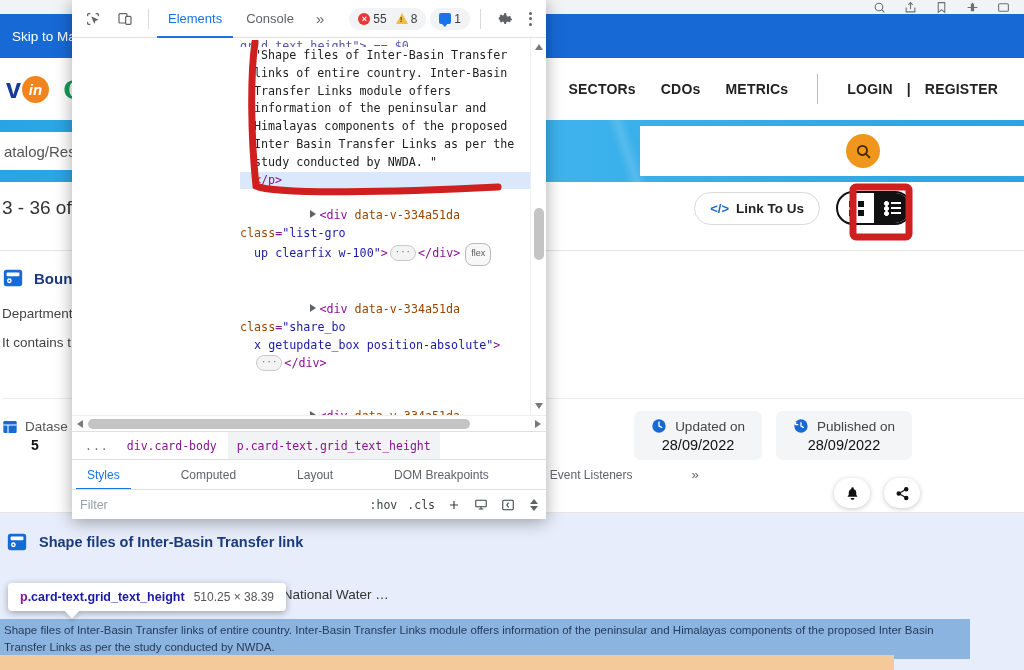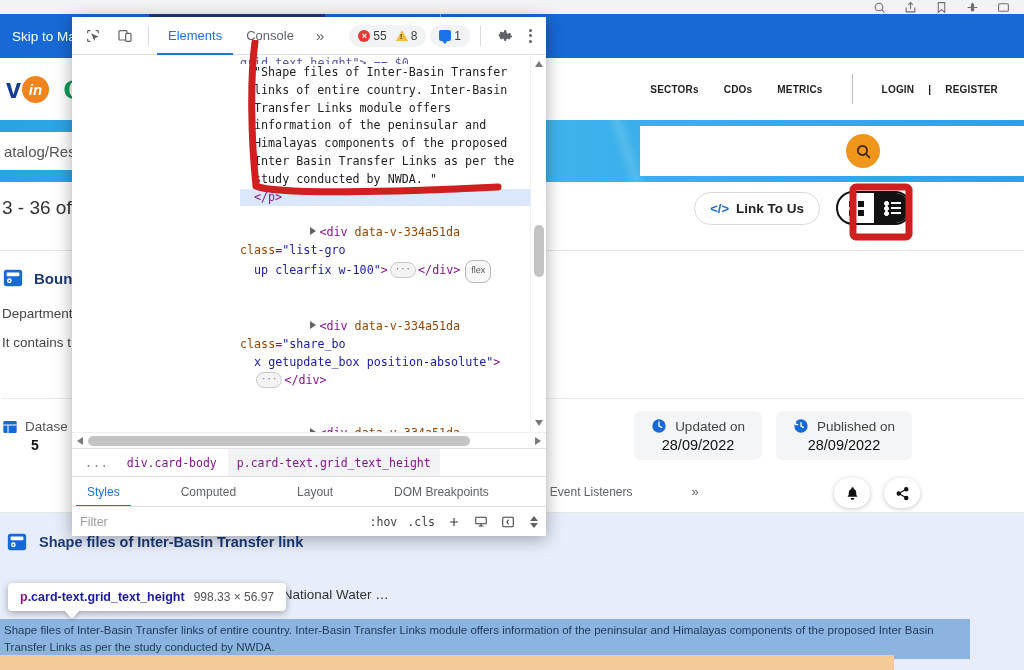--- a/index.html
+++ b/index.html
@@ -68,21 +68,21 @@
     width:27px; height:27px; border-radius:50%; background:#f2841f;
     color:#fff; font-size:15px; font-weight:700; display:flex;
     align-items:center; justify-content:center; font-style:italic;
   }
   .logo-g {
     font-size:30px; font-weight:700; color:#0f9d58; line-height:1;
     font-family:"Liberation Serif", serif;
   }
   .nav {
     margin-left:auto; display:flex; align-items:center; gap:25px;
-    padding-right:26px; font-size:10px; font-weight:700; color:#222;
+    padding-right:26px; font-size:14px; font-weight:700; color:#222;
     letter-spacing:.2px;
   }
   .nav .navsep {
     width:1px; height:30px; background:#bbb; margin:0 4px;
   }
   .nav-auth { display:flex; align-items:center; gap:14px; }
 
   
   .banner {
     position:absolute; top:120px; left:0; width:1024px; height:62px;
@@ -253,21 +253,21 @@
   .insp-tip .dims { color:#555; font-size:12px; }
   .insp-tip::after{
     content:""; position:absolute; left:56px; bottom:-8px; width:0; height:0;
     border-left:8px solid transparent; border-right:8px solid transparent;
     border-top:9px solid #fff;
     filter:drop-shadow(0 2px 2px rgba(0,0,0,.18));
   }
 
   
   #devtools {
-    position:absolute; left:72px; top:17px; width:474px; height:519px;
+    position:absolute; left:72px; top:0; width:474px; height:519px;
     background:#fff; box-shadow:0 3px 16px rgba(0,0,0,.34);
     display:flex; flex-direction:column; z-index:30;
     font-family:"Liberation Sans", sans-serif;
   }
   .dt-topbar {
     height:38px; background:#fff; border-bottom:1px solid #e0e0e0;
     display:flex; align-items:center; padding:0 6px; gap:2px; flex:none;
   }
   .dt-iconbtn {
     width:30px; height:28px; display:flex; align-items:center;
@@ -633,21 +633,21 @@
         <span class="hl-title">Shape files of Inter-Basin Transfer link</span>
       </div>
       <div class="hl-meta">&amp; Ganga Rejuvenation, Ministry of Jal Shakti, National Water …</div>
     </div>
   </div>
   <div class="hl-para">Shape files of Inter-Basin Transfer links of entire country. Inter-Basin Transfer Links module offers information of the peninsular and Himalayas components of the proposed Inter Basin Transfer Links as per the study conducted by NWDA.</div>
   <div class="hl-para-pad"></div>
 
   <div class="insp-tip">
     <span class="sel"><span class="tag">p</span><span class="cls">.card-text.grid_text_height</span></span>
-    <span class="dims">998.33 × 56.97</span>
+    <span class="dims">510.25 × 38.39</span>
   </div>
 </div>
 
 <div id="devtools">
 
   <div class="dt-topbar">
     <div class="dt-iconbtn">
       <svg viewBox="0 0 24 24" fill="none" stroke="#5f6368" stroke-width="1.8">
         <path d="M4 4h4M4 4v4M20 4h-4M20 4v4M4 20h4M4 20v-4"></path>
         <path d="M11 10l7 3-3 1-1 3z" fill="#5f6368"></path>

